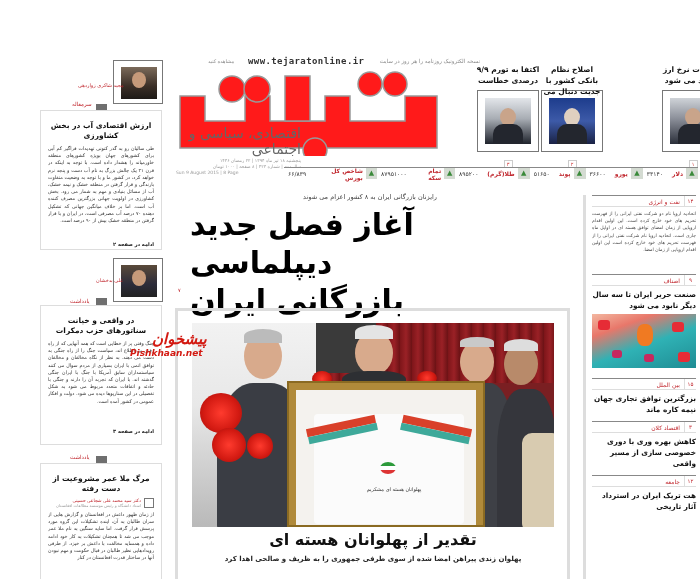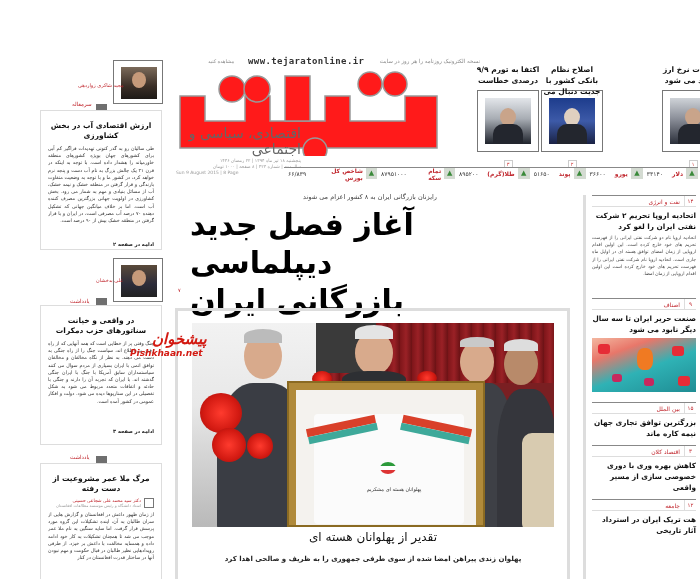--- a/index.html
+++ b/index.html
@@ -66,21 +66,21 @@
   .shirt .stripe-green-l { position: absolute; left: -6px; top: 16px; width: 70px; height: 7px; background: #3ea99a; transform: rotate(-12deg); }
   .shirt .stripe-red-r { position: absolute; right: -8px; top: 8px; width: 70px; height: 8px; background: #d9402a; transform: rotate(12deg); }
   .shirt .stripe-green-r { position: absolute; right: -6px; top: 16px; width: 70px; height: 7px; background: #3ea99a; transform: rotate(12deg); }
   .shirt .flag { position: absolute; left: 66px; top: 48px; width: 16px; height: 12px; background: linear-gradient(180deg,#2c9a3a 33%,#fff 33%,#fff 66%,#d33 66%); border-radius: 50%; }
   .shirt .sig { position: absolute; left: 40px; top: 72px; width: 80px; font-size: 5px; color: #333; text-align: center; direction: rtl; }
   .flowers { position: absolute; border-radius: 50%; background: radial-gradient(circle,#ff3b2e 0%,#d31a12 60%,#9b0d09 100%); }
   .watermark { position: absolute; left: 152px; top: 330px; direction: rtl; }
   .watermark .wm-fa { font-size: 15px; color: #d31a12; font-style: italic; font-weight: bold; }
   .watermark .wm-en { position: absolute; left: -22px; top: 18px; font-size: 9px; color: #d31a12; font-style: italic; font-weight: bold; white-space: nowrap; direction: ltr; }
 
-  .photo-title { position: absolute; left: 192px; top: 530px; width: 362px; text-align: center; font-size: 12px; font-weight: normal; direction: rtl; }
+  .photo-title { position: absolute; left: 192px; top: 530px; width: 362px; text-align: center; font-size: 16px; font-weight: bold; direction: rtl; }
   .photo-caption { position: absolute; left: 192px; top: 555px; width: 362px; text-align: center; font-size: 7px; font-weight: bold; direction: rtl; color: #222; }
 
   
   .col-right-rule { position: absolute; left: 583px; top: 195px; width: 3px; height: 384px; background: #ddd; }
   .col-right { position: absolute; left: 592px; top: 195px; width: 104px; direction: rtl; }
   .r-item { margin-bottom: 6px; }
   .r-head { display: flex; flex-direction: row; align-items: center; border-top: 1px solid #888; border-bottom: 1px solid #ddd; height: 12px; margin-bottom: 3px; }
   .r-num { width: 12px; height: 10px; border-left: 1px solid #ddd; font-size: 5.5px; color: #c0262d; text-align: center; line-height: 10px; }
   .r-sec { font-size: 6px; color: #c0262d; margin-right: 4px; }
   .r-title { font-size: 7.3px; font-weight: bold; line-height: 11px; text-align: right; }
@@ -278,21 +278,20 @@
 <div class="photo-title">تقدیر از پهلوانان هسته ای</div>
 <div class="photo-caption">پهلوان زندی پیراهن امضا شده از سوی طرفی جمهوری را به ظریف و صالحی اهدا کرد</div>
 
 <div class="col-right-rule"></div>
 <div class="col-right">
   <div class="r-item">
     <div class="r-head">
       <span class="r-num">۱۴</span>
       <span class="r-sec">نفت و انرژی</span>
     </div>
-    <div class="r-title">اتحادیه اروپا تحریم ۲ شرکت نفتی ایران را لغو کرد</div>
     <div class="r-body" style="height:50px;overflow:hidden;">اتحادیه اروپا نام دو شرکت نفتی ایرانی را از فهرست تحریم های خود خارج کرده است. این اولین اقدام اروپایی از زمان امضای توافق هسته ای در اوایل ماه جاری است. اتحادیه اروپا نام شرکت نفتی ایرانی را از فهرست تحریم های خود خارج کرده است این اولین اقدام اروپایی از زمان امضا.</div>
   </div>
   <div class="r-item" style="margin-top:14px;">
     <div class="r-head">
       <span class="r-num">۹</span>
       <span class="r-sec">اصناف</span>
     </div>
     <div class="r-title">صنعت حریر ایران تا سه سال دیگر نابود می شود</div>
     <div class="r-photo">
       <div class="pillow" style="left:6px;top:6px;"></div>

